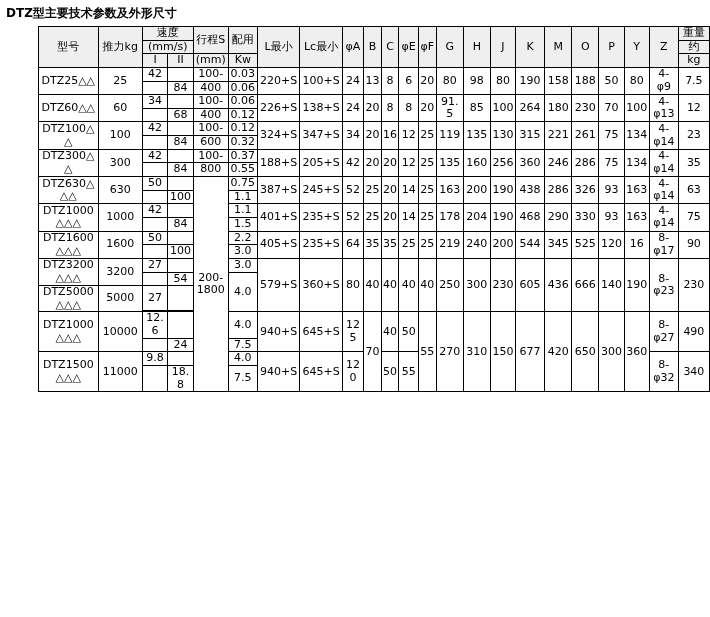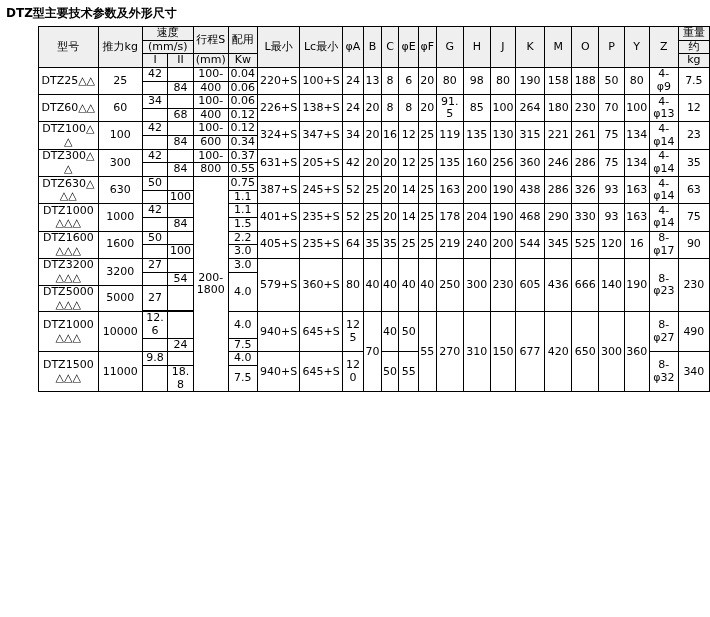--- a/index.html
+++ b/index.html
@@ -124,21 +124,21 @@
       </tr>
     </thead>
     <tbody>
 
       <tr>
         <td rowspan="2" class="model-cell">DTZ25△△</td>
         <td rowspan="2">25</td>
         <td>42</td>
         <td></td>
         <td>100-</td>
-        <td>0.04</td>
+        <td>0.03</td>
         <td rowspan="2">220+S</td>
         <td rowspan="2">100+S</td>
         <td rowspan="2">24</td>
         <td rowspan="2">13</td>
         <td rowspan="2">8</td>
         <td rowspan="2">6</td>
         <td rowspan="2">20</td>
         <td rowspan="2">80</td>
         <td rowspan="2">98</td>
         <td rowspan="2">80</td>
@@ -220,31 +220,31 @@
         <td rowspan="2">
           <div>4-</div>
           <div>φ14</div>
         </td>
         <td rowspan="2">23</td>
       </tr>
       <tr>
         <td></td>
         <td>84</td>
         <td>600</td>
-        <td>0.34</td>
+        <td>0.32</td>
       </tr>
 
       <tr>
         <td rowspan="2" class="model-cell">DTZ300△△</td>
         <td rowspan="2">300</td>
         <td>42</td>
         <td></td>
         <td>100-</td>
         <td>0.37</td>
-        <td rowspan="2">631+S</td>
+        <td rowspan="2">188+S</td>
         <td rowspan="2">205+S</td>
         <td rowspan="2">42</td>
         <td rowspan="2">20</td>
         <td rowspan="2">20</td>
         <td rowspan="2">12</td>
         <td rowspan="2">25</td>
         <td rowspan="2">135</td>
         <td rowspan="2">160</td>
         <td rowspan="2">256</td>
         <td rowspan="2">360</td>

